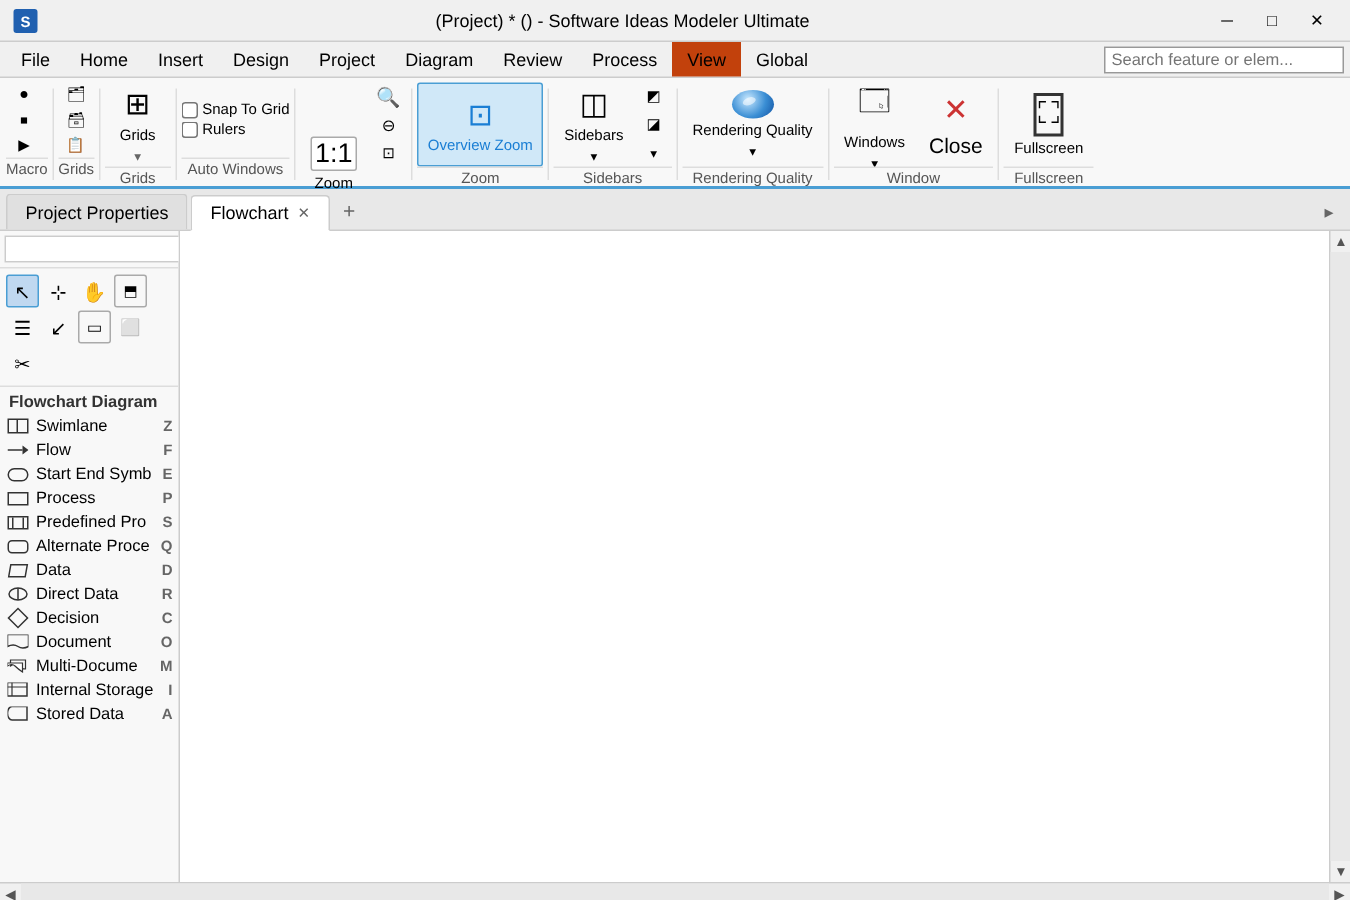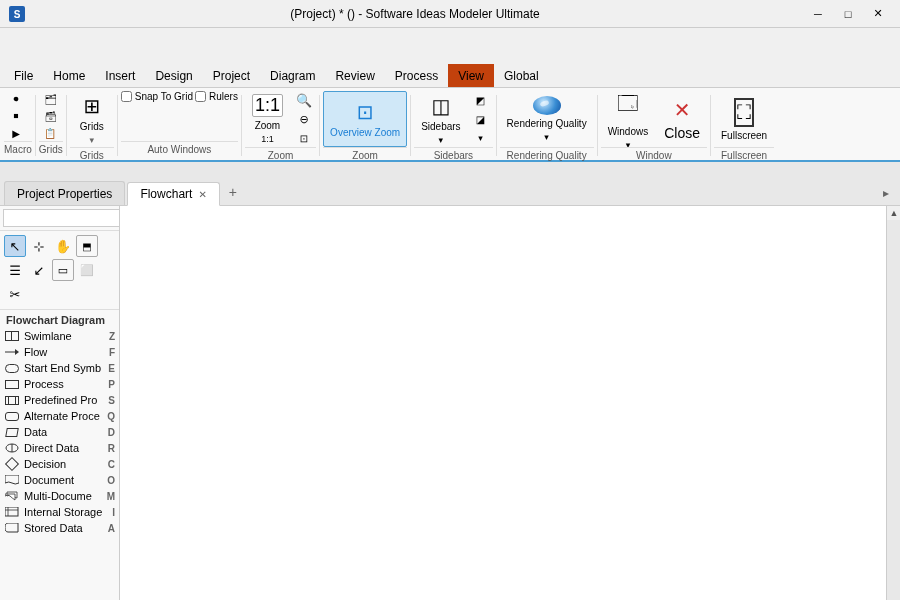--- a/index.html
+++ b/index.html
@@ -24,21 +24,20 @@
     }
 
     
     #menubar {
       background: #f0f0f0;
       height: 24px;
       display: flex;
       align-items: center;
       border-bottom: 1px solid #ccc;
       padding: 0 4px;
-      margin-top: 36px;
     }
     #menubar .menu-item {
       padding: 2px 10px;
       cursor: pointer;
       font-size: 12px;
       height: 100%;
       display: flex;
       align-items: center;
     }
     #menubar .menu-item.active { background: #c2410c; }
@@ -99,21 +98,21 @@
       font-size: 10px;
       text-align: center;
       gap: 3px;
       background: transparent;
     }
     .ribbon-btn-large.active { background: #d0e8f8; border-color: #4a9ed4; }
 
     
     #tabs-bar {
       background: #e8e8e8;
-      height: 44px;
+      height: 28px;
       display: flex;
       align-items: flex-end;
       padding: 0 4px;
       border-bottom: 1px solid #ccc;
       position: relative;
     }
     .tab {
       display: flex;
       align-items: center;
       padding: 4px 12px;
@@ -400,20 +399,21 @@
   <div class="menu-item">File</div>
   <div class="menu-item">Home</div>
   <div class="menu-item">Insert</div>
   <div class="menu-item">Design</div>
   <div class="menu-item">Project</div>
   <div class="menu-item">Diagram</div>
   <div class="menu-item">Review</div>
   <div class="menu-item">Process</div>
   <div class="menu-item active">View</div>
   <div class="menu-item">Global</div>
+  <input class="search-box" placeholder="Search feature or elem..." value="" readonly="" style="">
 </div>
 
 <div id="ribbon">
   <div style="display:flex;align-items:stretch;padding:3px 4px 0 4px;height:72px;gap:0;">
 
     <div class="grp-wrap">
       <div class="grp-btns">
         <div style="display:flex;flex-direction:column;gap:1px;">
           <button class="ribbon-btn small" style="height:16px;font-size:10px;">⏺ </button>
           <button class="ribbon-btn small" style="height:16px;font-size:10px;">⏹ </button>
@@ -442,37 +442,37 @@
           <span style="font-size:20px;">⊞</span>
           <span style="font-size:10px;">Grids</span>
           <span style="font-size:9px;color:#666;">▾</span>
         </button>
       </div>
       <div class="grp-label">Grids</div>
     </div>
     <div class="ribbon-separator"></div>
 
     <div class="grp-wrap">
-      <div class="grp-btns" style="flex-direction:row;gap:2px;justify-content:center;">
+      <div class="grp-btns" style="flex-direction:column;gap:2px;justify-content:center;">
         <label style="display:flex;align-items:center;gap:3px;font-size:10px;cursor:pointer;">
           <input type="checkbox" style="width: 11px; height: 11px;">
           <span>Snap To Grid</span>
         </label>
         <label style="display:flex;align-items:center;gap:3px;font-size:10px;cursor:pointer;">
           <input type="checkbox" style="width: 11px; height: 11px;">
           <span>Rulers</span>
         </label>
       </div>
       <div class="grp-label">Auto Windows</div>
     </div>
     <div class="ribbon-separator"></div>
 
     <div class="grp-wrap">
       <div class="grp-btns" style="gap:2px;">
-        <button class="ribbon-btn-large" style="min-width:38px;">
+        <button class="ribbon-btn-large" style="min-width:38px;margin-top:33px;">
           <span style="font-size:18px;background:#fff;border:1px solid #aaa;border-radius:2px;padding:0 2px;">1:1</span>
           <span style="font-size:10px;">Zoom</span>
           <span style="font-size:9px;">1:1</span>
         </button>
         <div style="display:flex;flex-direction:column;gap:1px;">
           <button class="ribbon-btn small" style="height:18px;font-size:13px;">🔍</button>
           <button class="ribbon-btn small" style="height:18px;font-size:11px;">⊖</button>
           <button class="ribbon-btn small" style="height:18px;font-size:10px;">⊡</button>
         </div>
       </div>

